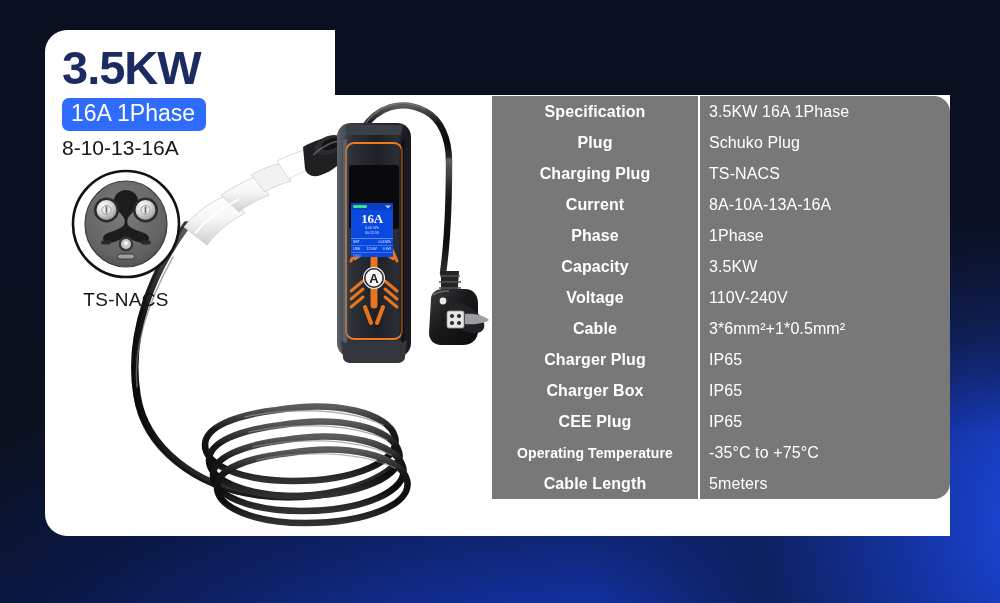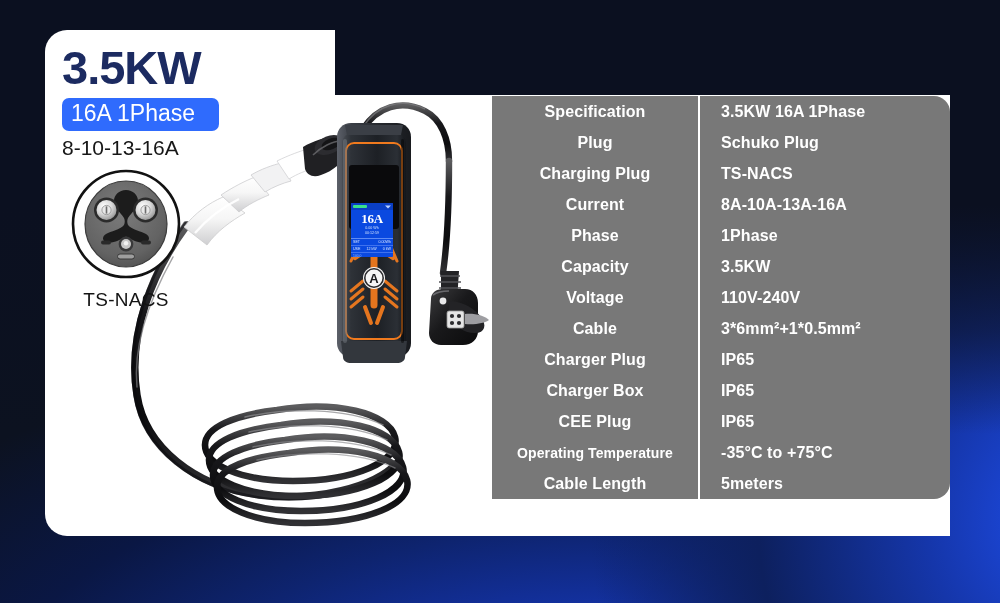--- a/index.html
+++ b/index.html
@@ -65,21 +65,21 @@
   .kw-title {
     font-size: 47px;
     font-weight: bold;
     color: #1c2b61;
     letter-spacing: -1px;
     line-height: 1.02;
   }
   .phase-badge {
     display: inline-block;
     margin-top: 6px;
-    padding: 2px 24px 4px 9px;
+    padding: 2px 11px 4px 9px;
     background: #2f6bfd;
     color: #ffffff;
     font-size: 23px;
     font-weight: normal;
     border-radius: 7px;
     line-height: 1.18;
   }
   .amp-list {
     margin-top: 5px;
     font-size: 21px;
@@ -201,22 +201,22 @@
   }
   .spec-key {
     width: 206px;
     justify-content: center;
     text-align: center;
     margin-right: 2px;
   }
   .spec-val {
     flex: 1;
     justify-content: flex-start;
-    padding-left: 21px;
-    font-weight: bold;
+    padding-left: 9px;
+    font-weight: normal;
   }
   .spec-row:last-child .spec-key,
   .spec-row:last-child .spec-val { margin-bottom: 0; }
   .spec-row.tight .spec-key { font-size: 14px; }
 </style>
 </head>
 <body>
 
 <div id="stage">
 

